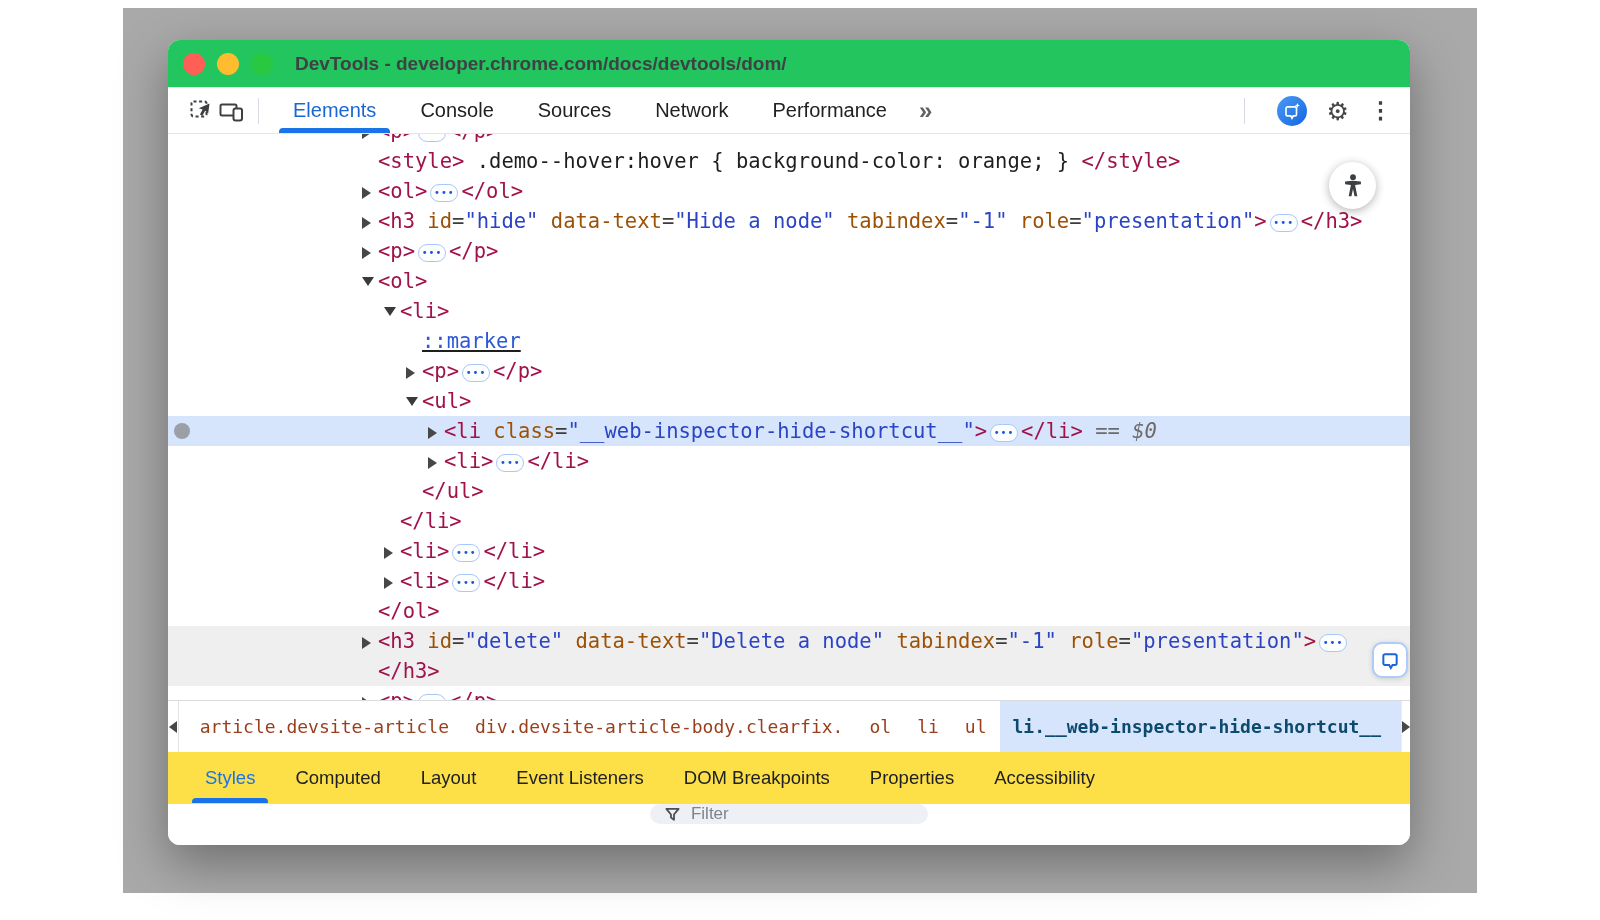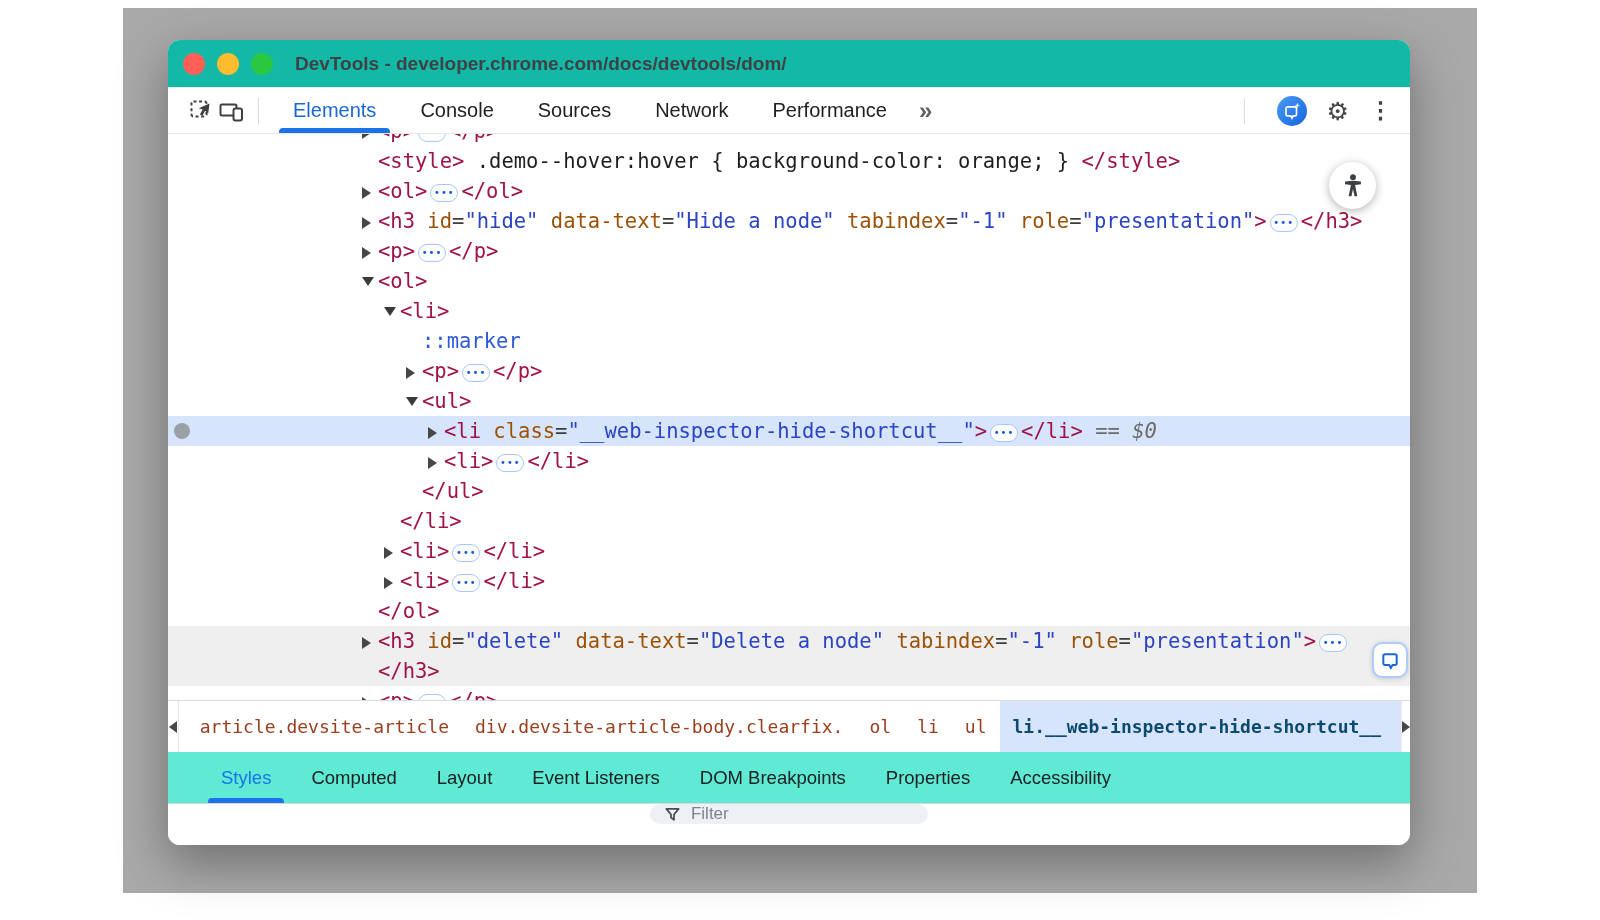--- a/index.html
+++ b/index.html
@@ -4,21 +4,21 @@
 <style>
   * { margin:0; padding:0; box-sizing:border-box; }
   html,body { width:1600px; height:920px; background:#ffffff; font-family:"Liberation Sans", sans-serif; overflow:hidden; }
 
   .stage { position:absolute; left:123px; top:8px; width:1354px; height:885px; background:#a9a9a9; }
 
   .window { position:absolute; left:45px; top:32px; width:1242px; height:805px; background:#ffffff;
             border-radius:12px; box-shadow:0 18px 50px rgba(0,0,0,.35); overflow:hidden; }
 
   
-  .titlebar { position:relative; height:48px; background:#14b8a6; border-bottom:1px solid #ececec; }
+  .titlebar { position:relative; height:48px; background:#22c55e; border-bottom:1px solid #ececec; }
   .light { position:absolute; top:13px; width:22px; height:22px; border-radius:50%; }
   .light.red { left:15px; background:#ff5f57; }
   .light.yellow { left:49px; background:#febc2e; }
   .light.green { left:83px; background:#28c840; }
   .title-text { position:absolute; left:127px; top:0; line-height:48px; font-size:19px; font-weight:bold; color:#3f4245; }
 
   
   .toolbar { position:relative; height:46px; display:flex; align-items:center; border-bottom:1px solid #e6e6e6; padding-left:18px; background:#fff; }
   .tbicon { display:flex; align-items:center; justify-content:center; width:30px; height:30px; cursor:pointer; }
   .vsep { width:1px; height:26px; background:#d8dce2; margin:0 12px; }
@@ -62,21 +62,21 @@
   .crumbbar { height:52px; border-top:1px solid #dadce0; display:flex; align-items:stretch; font-family:"DejaVu Sans Mono", monospace; font-size:18px; background:#fff; }
   .crumb-nav { width:34px; display:flex; align-items:center; justify-content:center; border-right:1px solid #e3e3e3; cursor:pointer; }
   .crumb-nav.right { border-right:none; border-left:1px solid #eee; margin-left:auto; width:28px; }
   .ctri-l { width:0; height:0; border-right:8px solid #474747; border-top:6px solid transparent; border-bottom:6px solid transparent; }
   .ctri-r { width:0; height:0; border-left:8px solid #474747; border-top:6px solid transparent; border-bottom:6px solid transparent; }
   .crumbs { display:flex; align-items:stretch; margin-left:8px; }
   .crumb { display:flex; align-items:center; padding:0 13px; color:#9a3e1c; cursor:pointer; white-space:nowrap; }
   .crumb.selected { background:#d7e5fc; color:#0c4a6e; padding-right:20px;font-weight:bold; }
 
   
-  .stabs { height:52px; background:#5eead4; border-bottom:1px solid #d5d8dc; display:flex; align-items:stretch; padding-left:36px; gap:6px; }
+  .stabs { height:52px; background:#fde047; border-bottom:1px solid #d5d8dc; display:flex; align-items:stretch; padding-left:20px; gap:6px; }
   .stab { position:relative; display:flex; align-items:center; padding:0 17px; font-size:18.5px; color:#202124; cursor:pointer; white-space:nowrap; }
   .stab.active { color:#1a73e8; }
   .stab.active .stab-underline { position:absolute; left:4px; right:4px; bottom:0; height:5px; background:#1a73e8; border-radius:4px 4px 0 0; }
 
   
   .filterbar { height:55px; display:flex; align-items:center; padding:0 20px; gap:18px; background:#fff;flex-direction:column; }
   .fpill { flex:1; height:34px; border-radius:17px; background:#eef0f6; display:flex; align-items:center; padding:0 14px; gap:10px; }
   .fpill input { border:none; outline:none; background:transparent; font-size:17px; font-family:"Liberation Sans", sans-serif; color:#202124; width:100%; }
   .fpill input::placeholder { color:#7e848a; }
   .ftxt { font-size:16.5px; color:#be185d; cursor:pointer; font-family:Liberation Serif, serif; }
@@ -136,21 +136,21 @@
 
     <div class="tree">
       <div id="rows-host">
           <div class="drow ptop" style="padding-left: 194px;"><span class="tw"><i class="tri-r"></i></span><span class="tok-tag">&lt;p&gt;</span><span class="epill"><span>•••</span></span><span class="tok-tag">&lt;/p&gt;</span></div>
           <div class="drow" style="padding-left: 194px;"><span class="tw"></span><span class="tok-tag">&lt;style&gt;</span><span class="tok-plain"> .demo--hover:hover { background-color: orange; } </span><span class="tok-tag">&lt;/style&gt;</span></div>
           <div class="drow" style="padding-left: 194px;"><span class="tw"><i class="tri-r"></i></span><span class="tok-tag">&lt;ol&gt;</span><span class="epill"><span>•••</span></span><span class="tok-tag">&lt;/ol&gt;</span></div>
           <div class="drow" style="padding-left: 194px;"><span class="tw"><i class="tri-r"></i></span><span class="tok-tag">&lt;h3</span><span class="tok-attr"> id</span><span class="tok-eqs">=</span><span class="tok-val">"hide"</span><span class="tok-attr"> data-text</span><span class="tok-eqs">=</span><span class="tok-val">"Hide a node"</span><span class="tok-attr"> tabindex</span><span class="tok-eqs">=</span><span class="tok-val">"-1"</span><span class="tok-attr"> role</span><span class="tok-eqs">=</span><span class="tok-val">"presentation"</span><span class="tok-tag">&gt;</span><span class="epill"><span>•••</span></span><span class="tok-tag">&lt;/h3&gt;</span></div>
           <div class="drow" style="padding-left: 194px;"><span class="tw"><i class="tri-r"></i></span><span class="tok-tag">&lt;p&gt;</span><span class="epill"><span>•••</span></span><span class="tok-tag">&lt;/p&gt;</span></div>
           <div class="drow" style="padding-left: 194px;"><span class="tw"><i class="tri-d"></i></span><span class="tok-tag">&lt;ol&gt;</span></div>
           <div class="drow" style="padding-left: 216px;"><span class="tw"><i class="tri-d"></i></span><span class="tok-tag">&lt;li&gt;</span></div>
-          <div class="drow" style="padding-left: 238px;"><span class="tw"></span><span class="tok-pseudo">::marker</span></div>
+          <div class="drow" style="padding-left: 238px; text-decoration: underline;"><span class="tw"></span><span class="tok-pseudo">::marker</span></div>
           <div class="drow" style="padding-left: 238px;"><span class="tw"><i class="tri-r"></i></span><span class="tok-tag">&lt;p&gt;</span><span class="epill"><span>•••</span></span><span class="tok-tag">&lt;/p&gt;</span></div>
           <div class="drow" style="padding-left: 238px;"><span class="tw"><i class="tri-d"></i></span><span class="tok-tag">&lt;ul&gt;</span></div>
           <div class="drow sel" style="padding-left: 260px;"><span class="rowdot"></span><span class="tw"><i class="tri-r"></i></span><span class="tok-tag">&lt;li</span><span class="tok-attr"> class</span><span class="tok-eqs">=</span><span class="tok-val">"__web-inspector-hide-shortcut__"</span><span class="tok-tag">&gt;</span><span class="epill"><span>•••</span></span><span class="tok-tag">&lt;/li&gt;</span><span class="tok-eq"> == <em>$0</em></span></div>
           <div class="drow" style="padding-left: 260px;"><span class="tw"><i class="tri-r"></i></span><span class="tok-tag">&lt;li&gt;</span><span class="epill"><span>•••</span></span><span class="tok-tag">&lt;/li&gt;</span></div>
           <div class="drow" style="padding-left: 238px;"><span class="tw"></span><span class="tok-tag">&lt;/ul&gt;</span></div>
           <div class="drow" style="padding-left: 216px;"><span class="tw"></span><span class="tok-tag">&lt;/li&gt;</span></div>
           <div class="drow" style="padding-left: 216px;"><span class="tw"><i class="tri-r"></i></span><span class="tok-tag">&lt;li&gt;</span><span class="epill"><span>•••</span></span><span class="tok-tag">&lt;/li&gt;</span></div>
           <div class="drow" style="padding-left: 216px;"><span class="tw"><i class="tri-r"></i></span><span class="tok-tag">&lt;li&gt;</span><span class="epill"><span>•••</span></span><span class="tok-tag">&lt;/li&gt;</span></div>
           <div class="drow" style="padding-left: 194px;"><span class="tw"></span><span class="tok-tag">&lt;/ol&gt;</span></div>
           <div class="drow hov" style="padding-left: 194px;"><span class="tw"><i class="tri-r"></i></span><span class="tok-tag">&lt;h3</span><span class="tok-attr"> id</span><span class="tok-eqs">=</span><span class="tok-val">"delete"</span><span class="tok-attr"> data-text</span><span class="tok-eqs">=</span><span class="tok-val">"Delete a node"</span><span class="tok-attr"> tabindex</span><span class="tok-eqs">=</span><span class="tok-val">"-1"</span><span class="tok-attr"> role</span><span class="tok-eqs">=</span><span class="tok-val">"presentation"</span><span class="tok-tag">&gt;</span><span class="epill"><span>•••</span></span></div>

